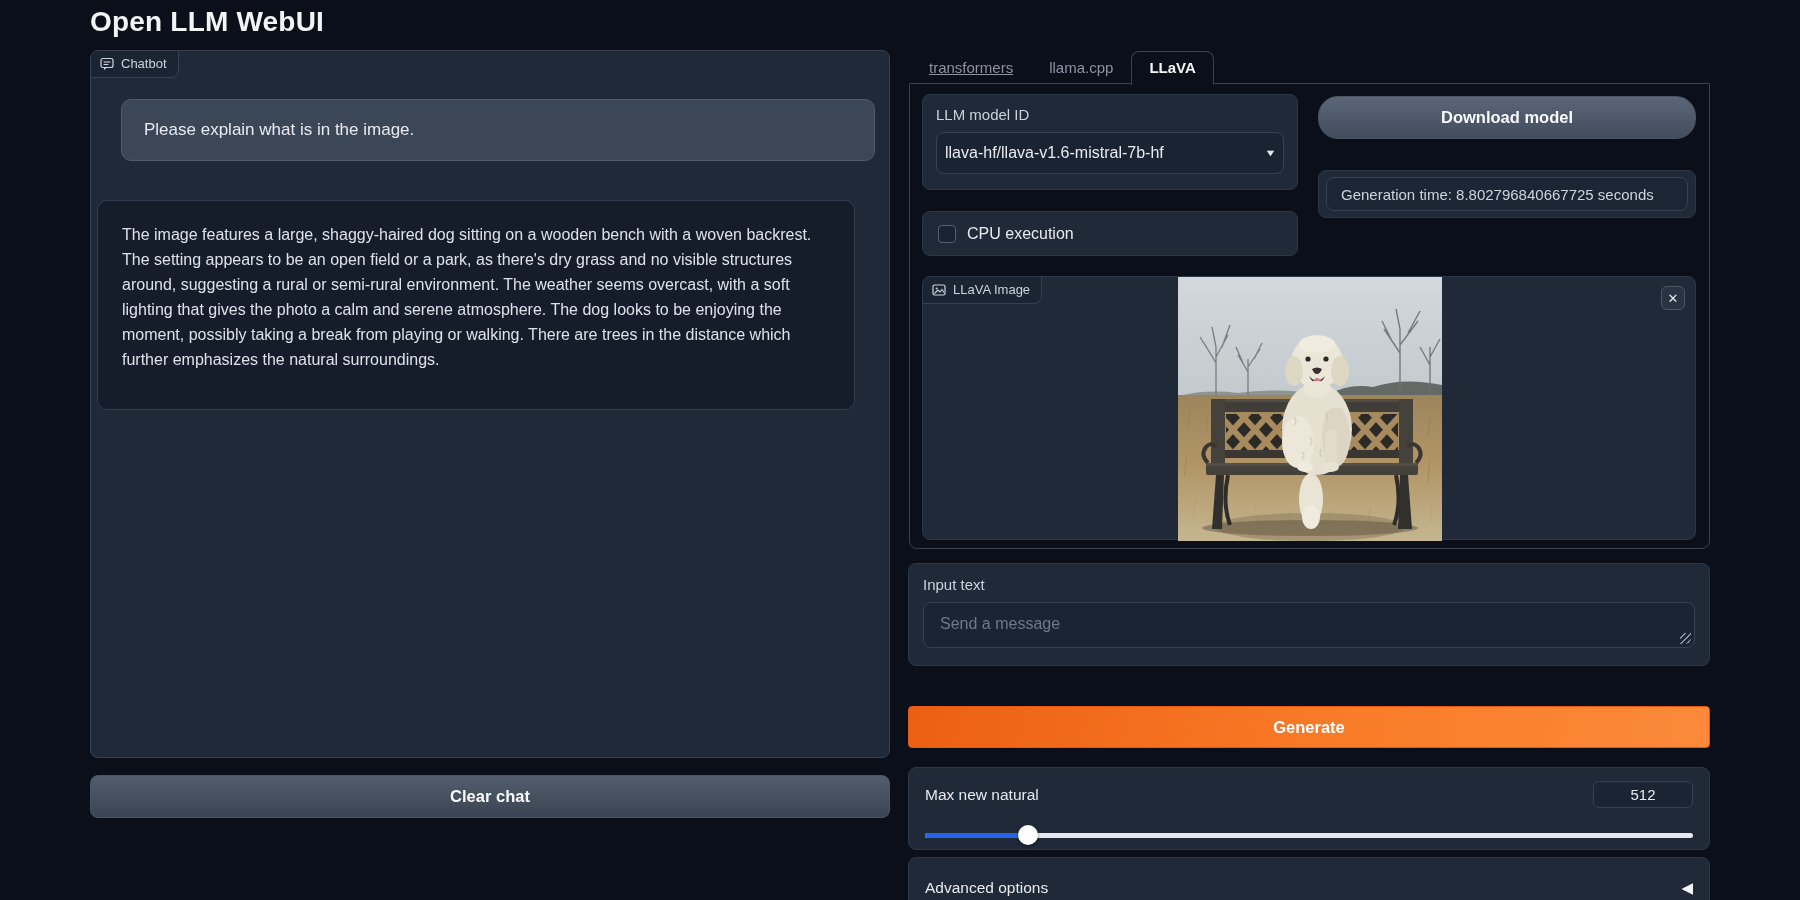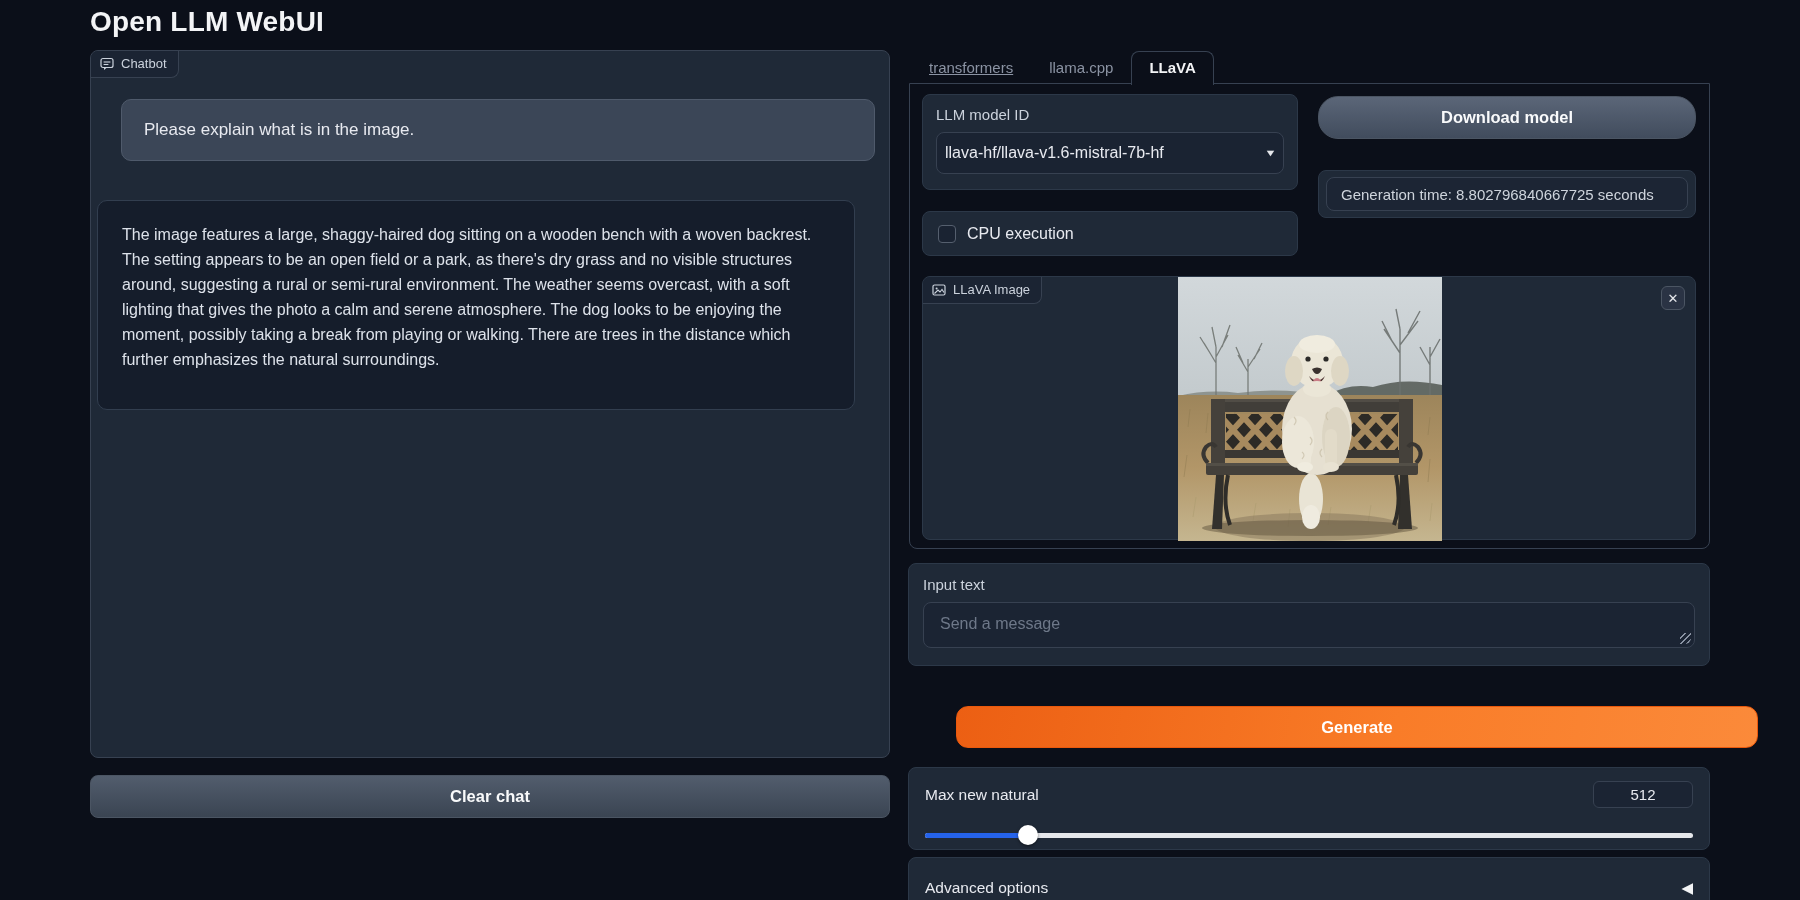--- a/index.html
+++ b/index.html
@@ -119,25 +119,24 @@
   .textarea textarea::placeholder { color:#6e7889; }
   .resize-grip {
     position:absolute; right:3px; bottom:3px; width:11px; height:11px; cursor:nwse-resize;
     background:repeating-linear-gradient(135deg, transparent 0 3px, #8a93a3 3px 4.5px);
     border-bottom-right-radius:6px;
   }
 
   .generate-btn {
     left:908px; top:706px; width:802px; height:42px;
     background:linear-gradient(100deg,#ec5f13 0%,#f97c28 55%,#fb8a3a 100%);
-    border:1px solid #ea580c; border-radius:12px;
+    border:1px solid #ea580c; border-radius:4px;
     color:#ffffff; font-size:16.5px; font-weight:700;
     display:flex; align-items:center; justify-content:center; cursor:pointer;
     font-family:inherit;
-    margin-left:48px;
   }
 
   .tokens-group { left:908px; top:767px; width:802px; height:83px; padding:13px 16px; }
   .tokens-row { display:flex; align-items:center; justify-content:space-between; }
   .tokens-label { font-size:15.5px; color:#e8eaf0; }
   .num-input {
     width:100px; height:27px; background:#1b2433; border:1px solid #374151; border-radius:6px;
     color:#e8eaf0; font-size:15px; text-align:center; font-family:inherit; outline:none;
   }
   .slider { position:relative; margin-top:17px; height:20px; cursor:pointer; }

